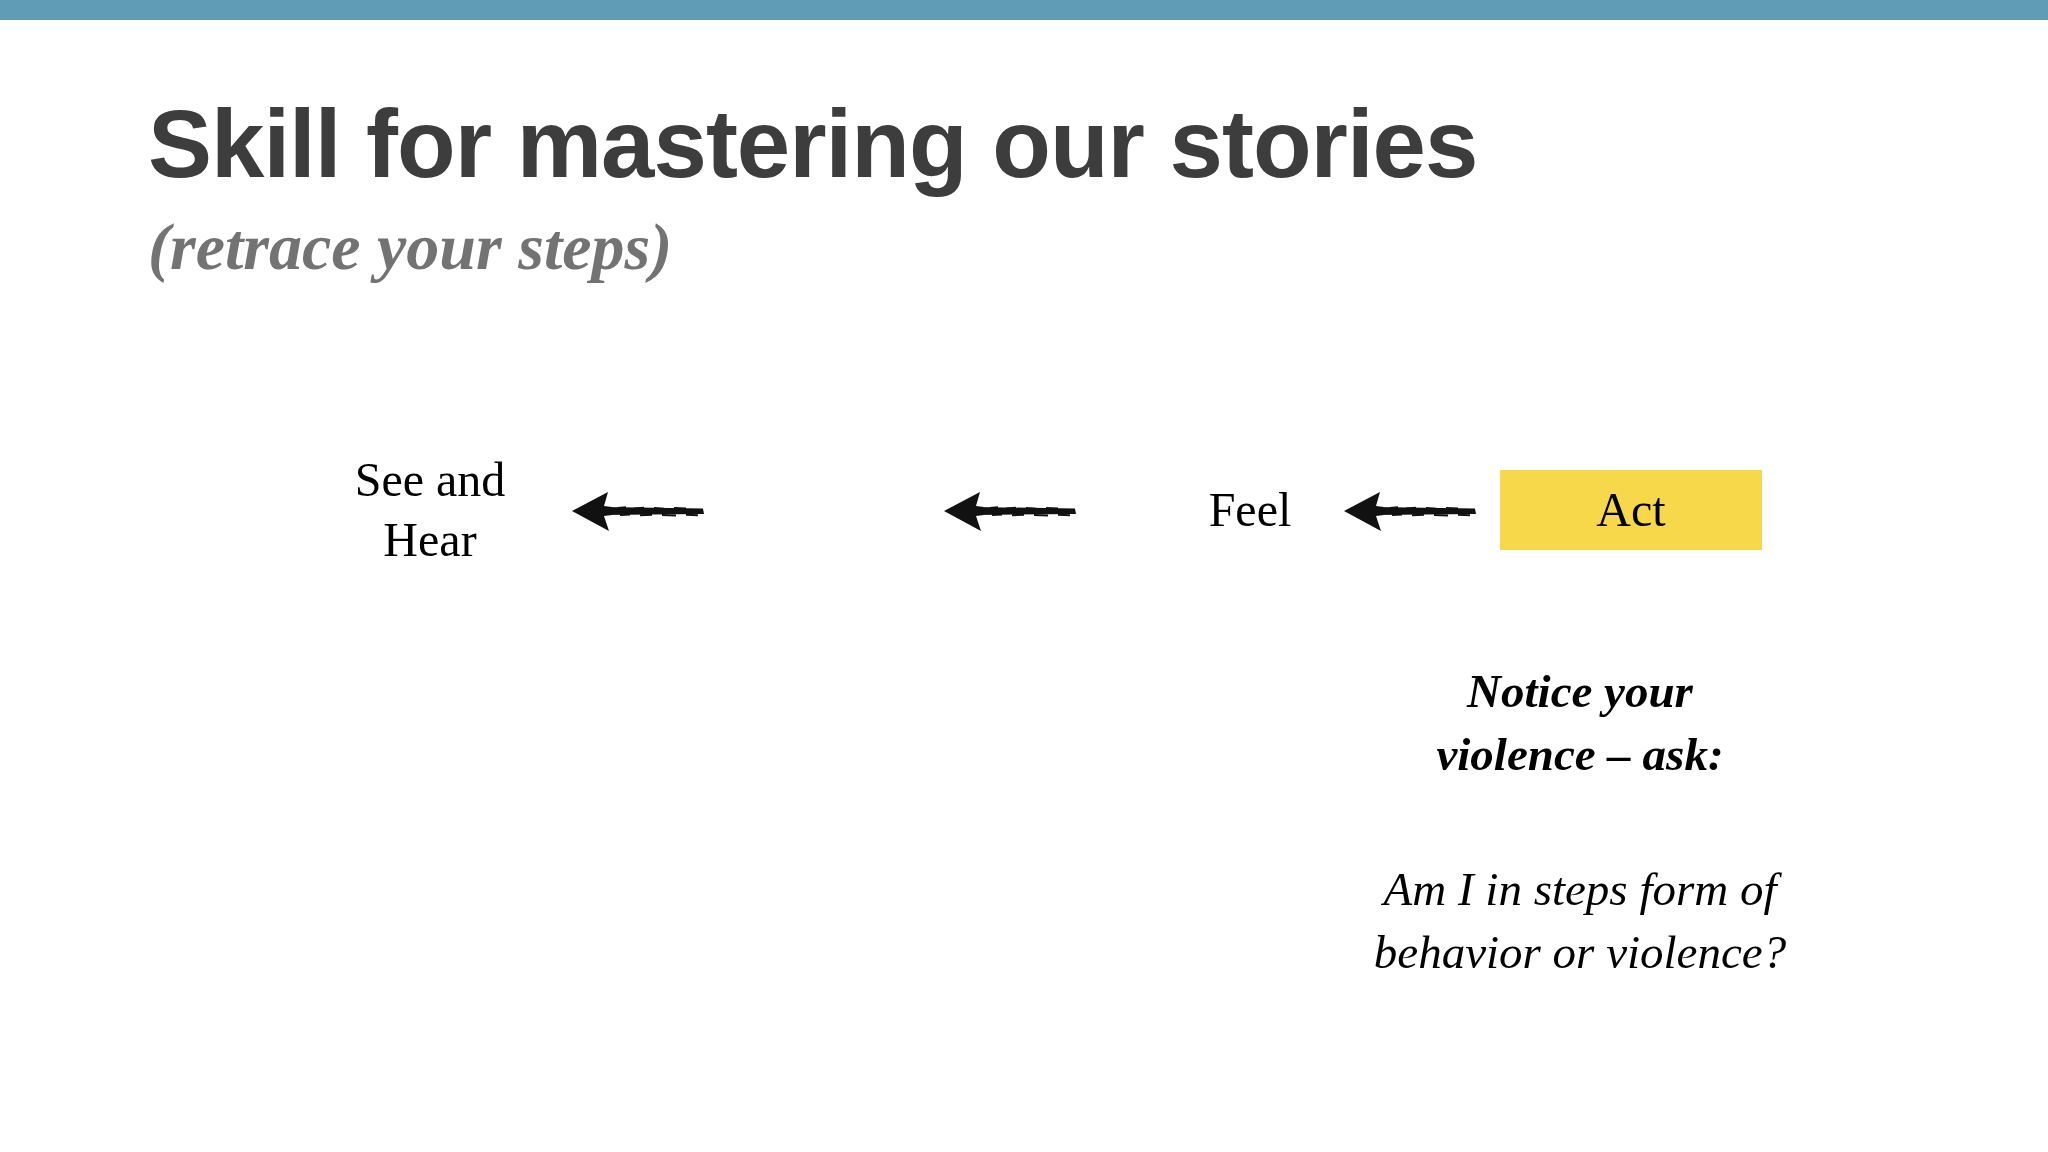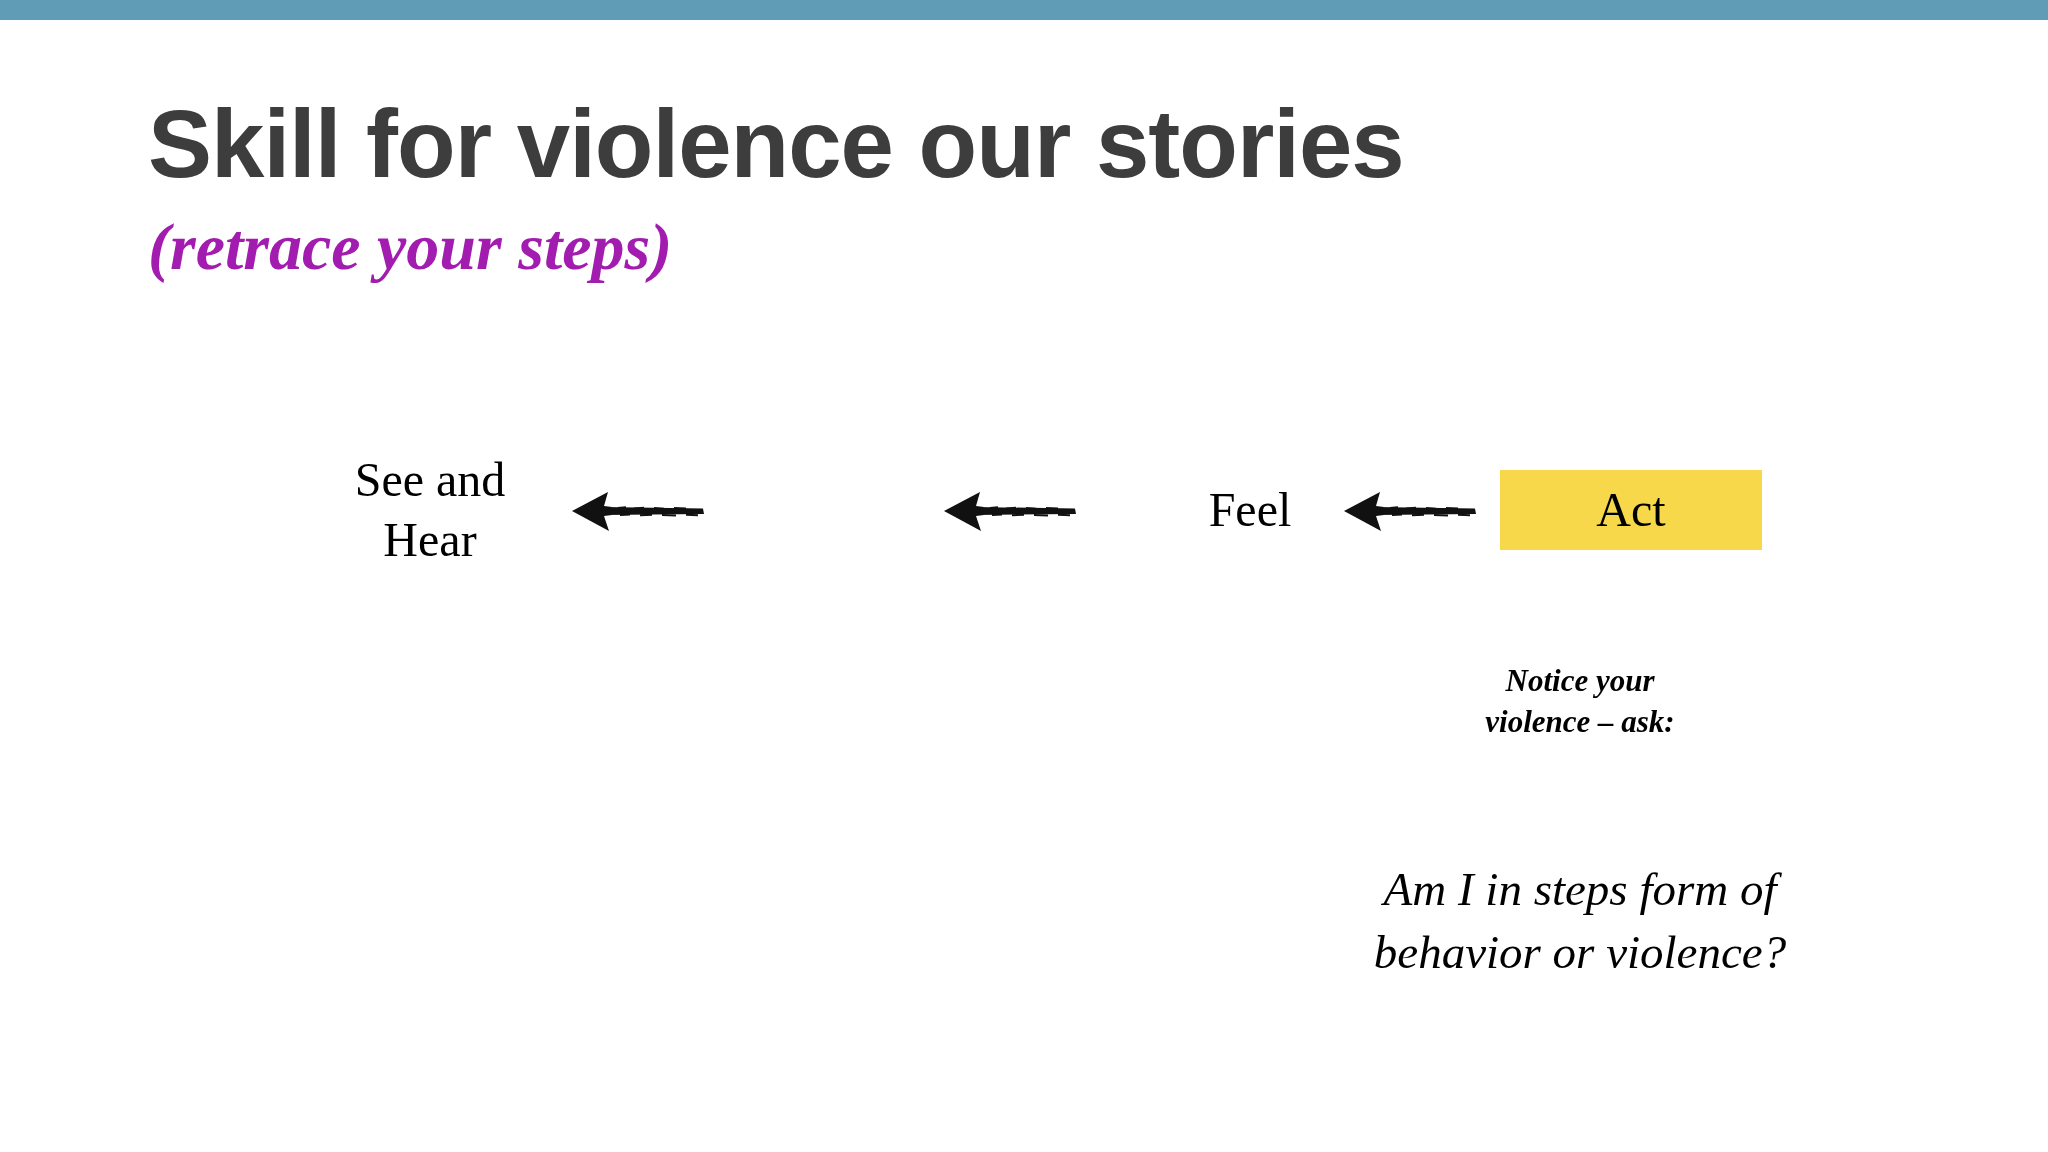--- a/index.html
+++ b/index.html
@@ -44,21 +44,21 @@
     color: #3D3D3D;
     margin: 0;
     white-space: nowrap;
   }
   .slide-subtitle {
     font-family: "Liberation Serif", serif;
     font-weight: bold;
     font-style: italic;
     font-size: 66px;
     line-height: 1.0;
-    color: #a21caf;
+    color: #737373;
     margin: 22px 0 0 0;
     white-space: nowrap;
   }
 
   
   .flow {
     position: absolute;
     left: 300px;
     top: 440px;
     width: 1460px;
@@ -110,41 +110,41 @@
     left: 1300px;
     width: 560px;
     text-align: center;
     font-family: "Liberation Serif", serif;
     color: #000000;
   }
   .note-primary {
     top: 660px;
     font-style: italic;
     font-weight: bold;
-    font-size: 31px;
+    font-size: 47px;
     line-height: 1.33;
   }
   .note-secondary {
     top: 858px;
     font-style: italic;
     font-weight: normal;
     font-size: 47px;
     line-height: 1.33;
   }
   .note-line { display: block; }
 </style>
 </head>
 <body>
 
 <div class="slide">
 
   <div class="top-bar"></div>
 
   <div class="title-block">
-    <h1 class="slide-title">Skill for violence our stories</h1>
+    <h1 class="slide-title">Skill for mastering our stories</h1>
     <div class="slide-subtitle">(retrace your steps)</div>
   </div>
 
   <div class="flow">
 
     <div class="flow-node node-see">
       <span class="node-text">
         <span class="note-line">See and</span>
         <span class="note-line">Hear</span>
       </span>

